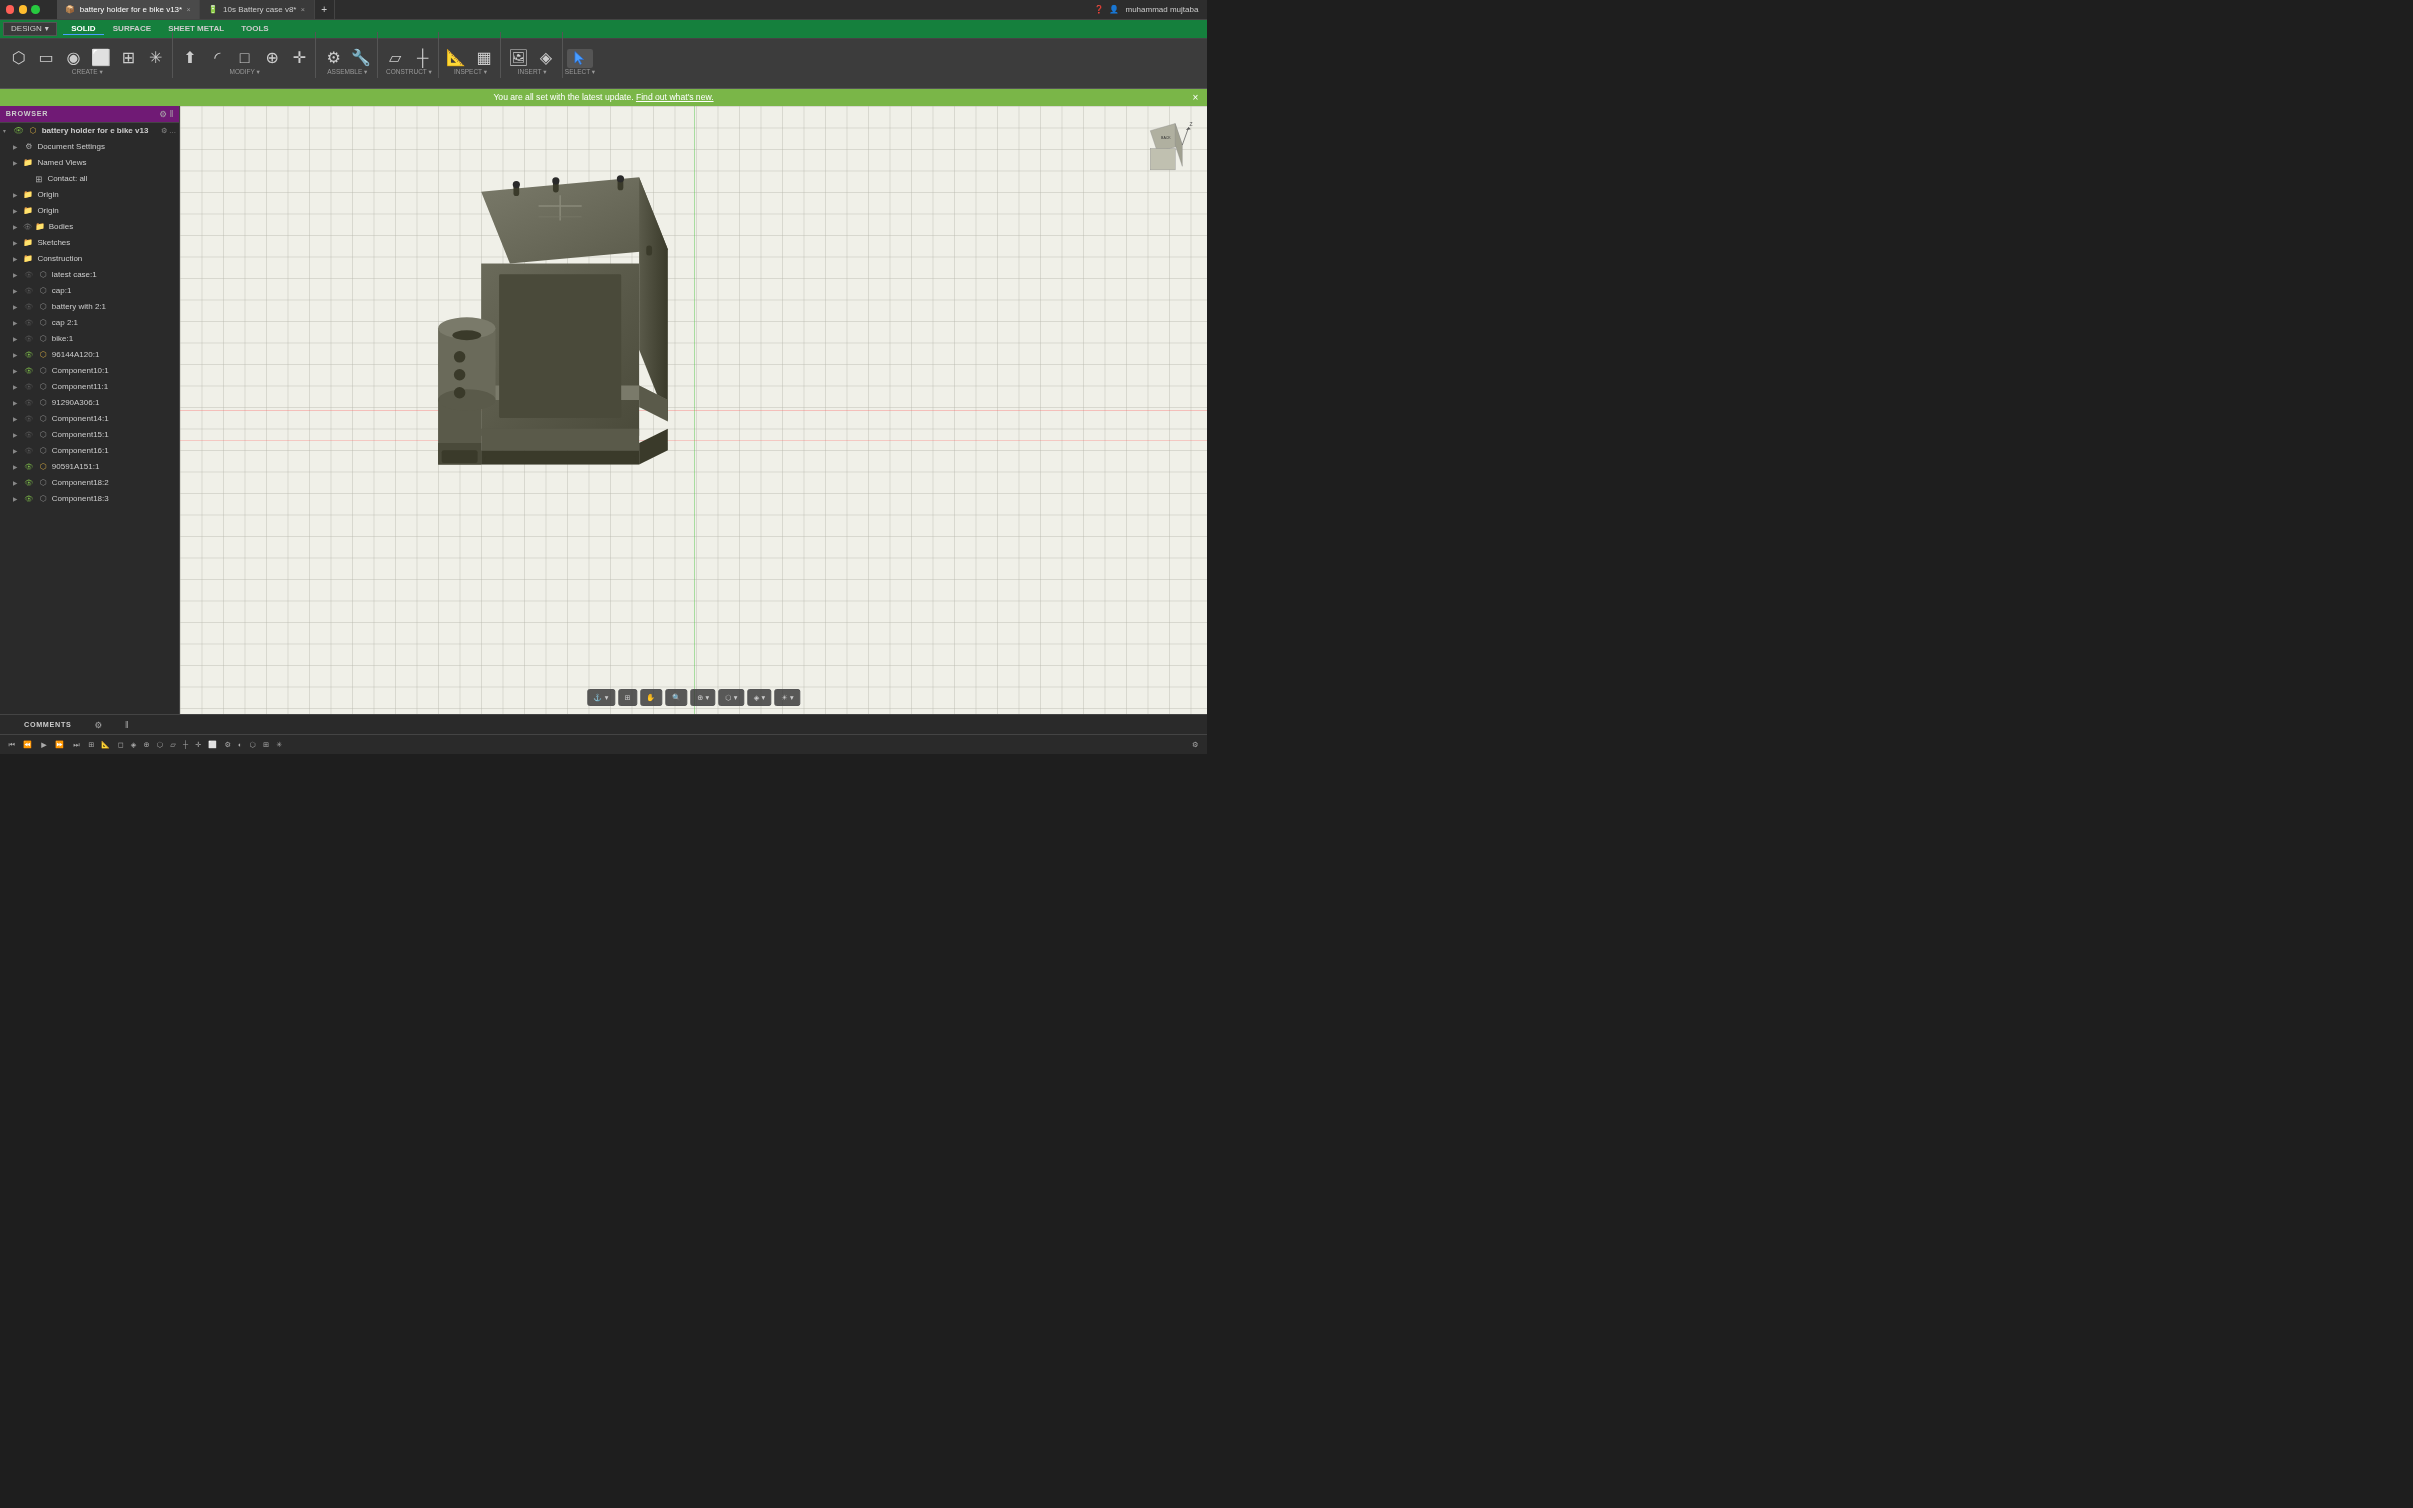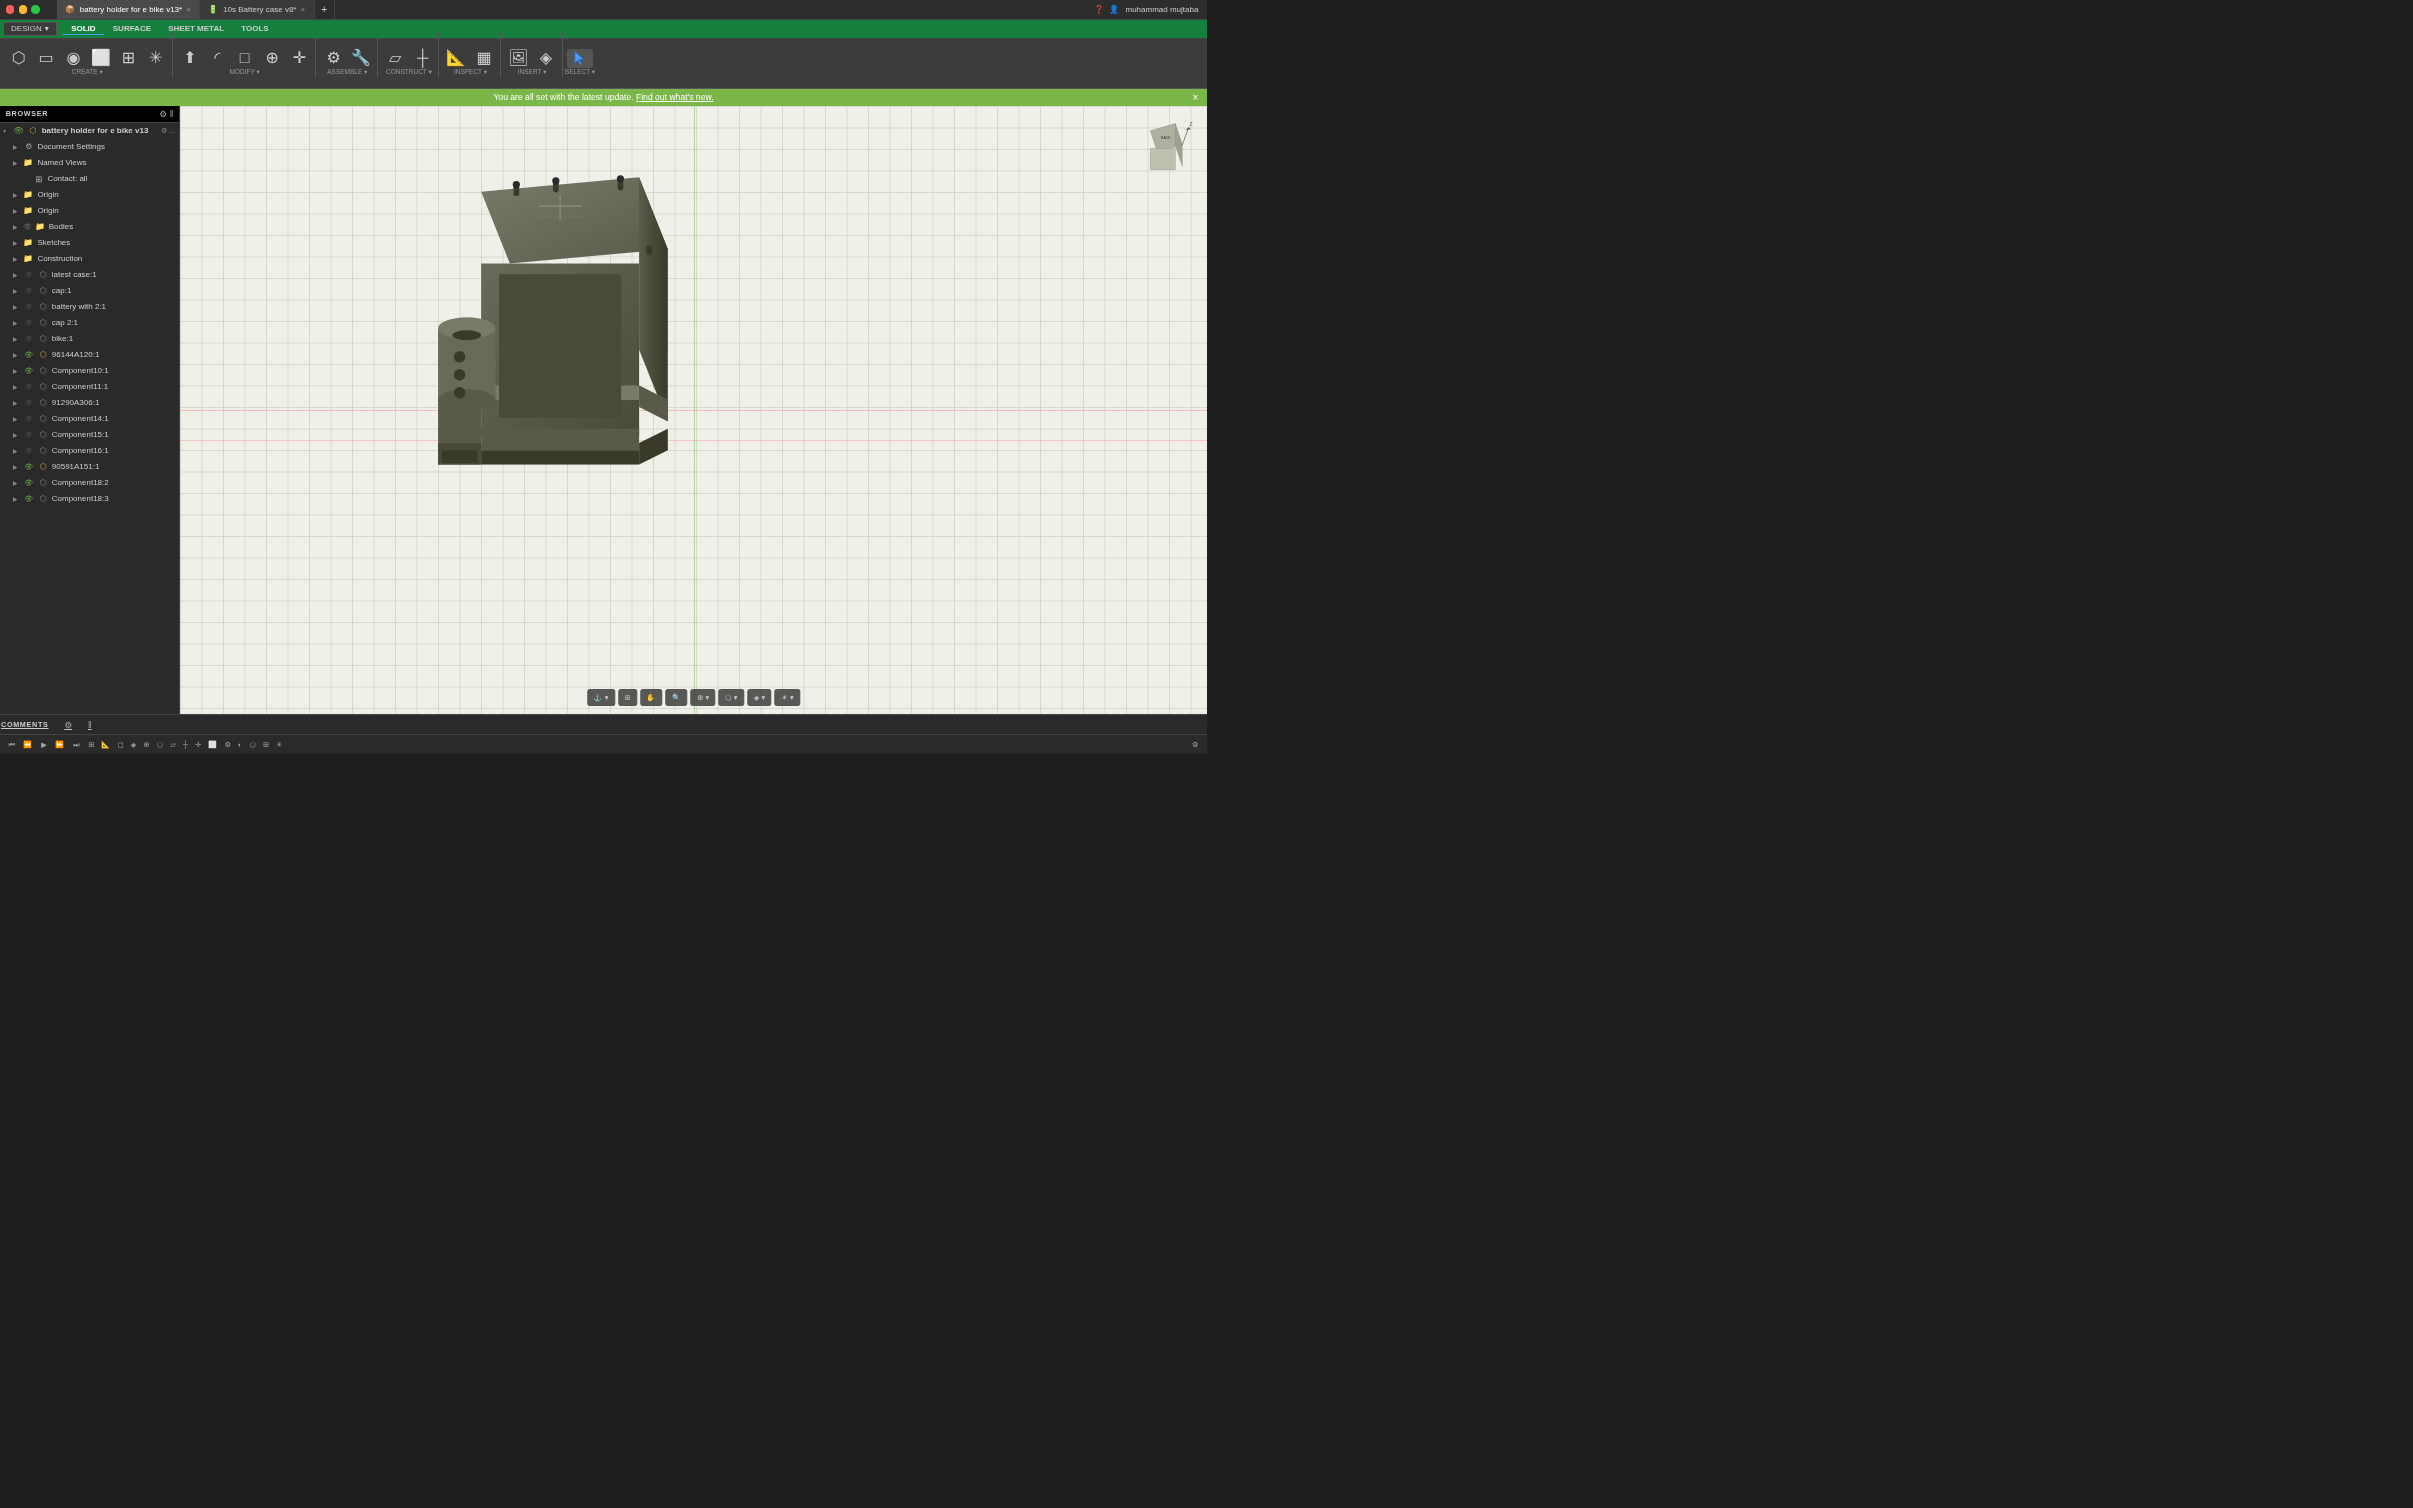--- a/index.html
+++ b/index.html
@@ -114,21 +114,21 @@
       border-right: 0.7px solid #444;
       display: flex;
       flex-direction: column;
       overflow: hidden;
     }
     #browser-header {
       display: flex;
       align-items: center;
       justify-content: space-between;
       padding: 2.9px 5.7px;
-      background: #000000;
+      background: #701a75;
       border-bottom: 0.7px solid #444;
       height: 17px;
     }
     #browser-header .browser-title {
       font-size: 7.2px;
       font-weight: 600;
       color: #ccc;
       text-transform: uppercase;
       letter-spacing: 0.7px;
     }
@@ -253,23 +253,22 @@
       justify-content: center;
     }
 
     
     #comments-bar {
       height: 20px;
       background: #2a2a2a;
       border-top: 0.7px solid #444;
       display: flex;
       align-items: center;
-      padding: 0 1px;
-      gap: 13px;
-      text-decoration: underline;
+      padding: 0 24px;
+      gap: 20px;
     }
     #comments-bar .comments-title {
       font-size: 7.2px;
       font-weight: 600;
       color: #ccc;
       text-transform: uppercase;
       letter-spacing: 0.7px;
     }
 
     

